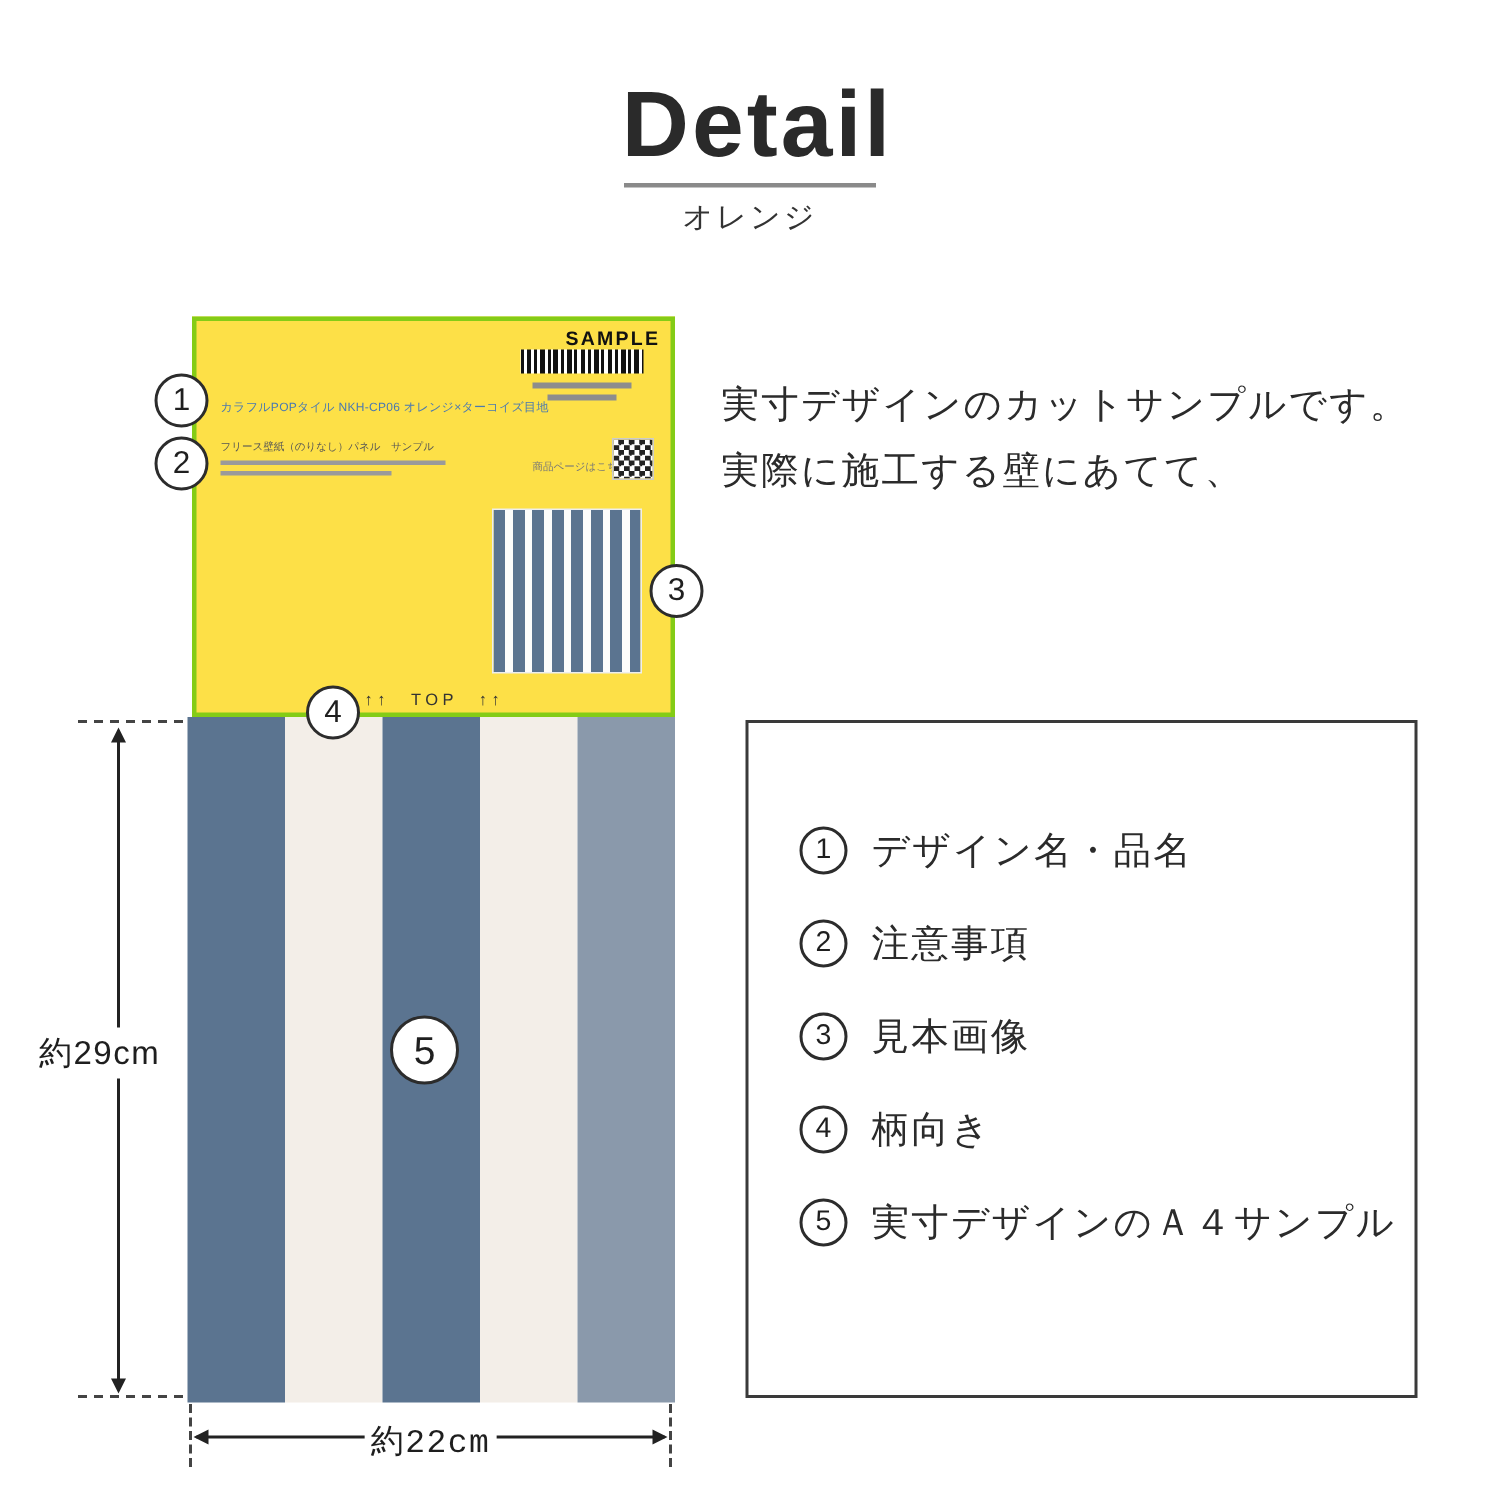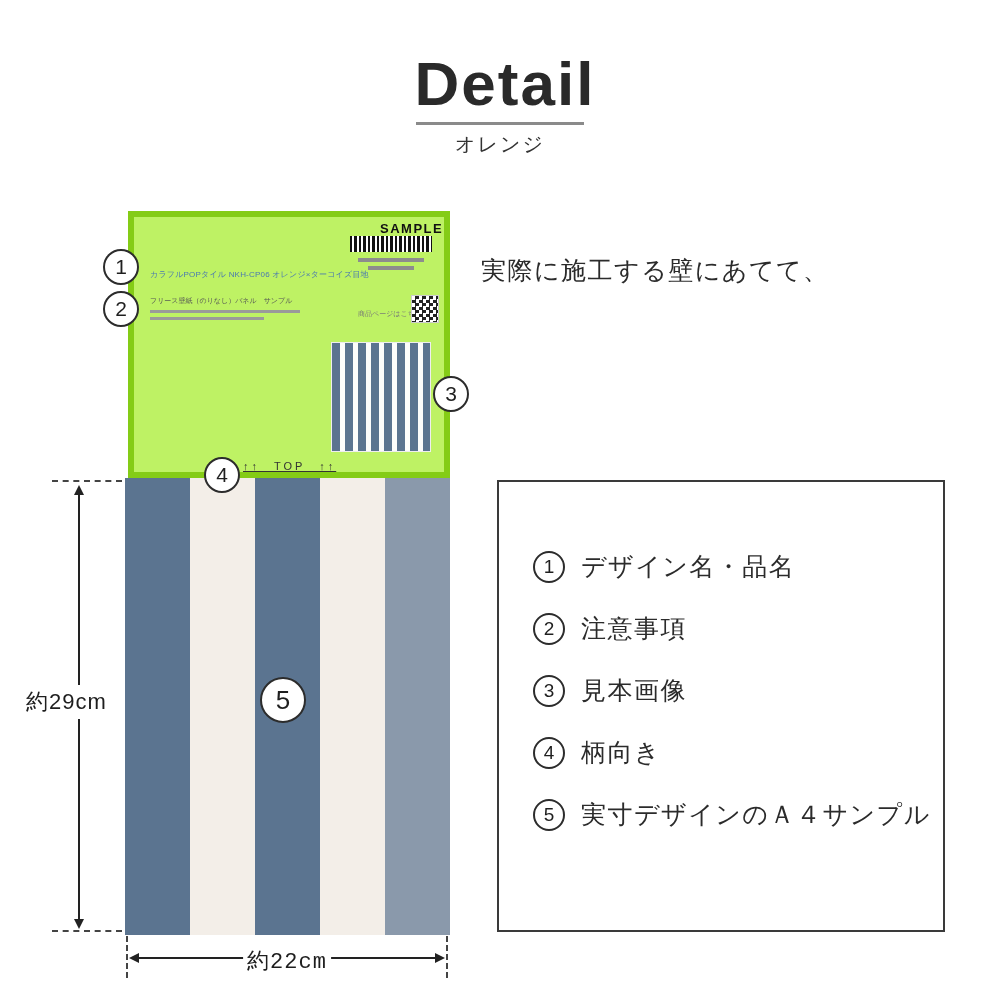--- a/index.html
+++ b/index.html
@@ -9,21 +9,21 @@
   
   .title { position:absolute; top:48px; left:0; width:100%; text-align:center;
            font-size:62px; font-weight:700; letter-spacing:2px; color:#2a2a2a;padding-left:10px; }
   .title-rule { position:absolute; top:122px; left:50%; transform:translateX(-50%);
                 width:168px; height:3px; background:#8a8a8a; }
   .subtitle { position:absolute; top:131px; left:0; width:100%; text-align:center;
               font-size:20px; letter-spacing:2px; color:#333; }
 
   
   .card { position:absolute; left:128px; top:211px; width:322px; height:267px;
-          background:#bef264; border:6px solid #84cc16; }
+          background:#fde047; border:3px solid #84cc16; }
   .sample-label { position:absolute; left:246px; top:4px; font-size:13px; font-weight:700;
                   letter-spacing:1.5px; color:#111; }
   .barcode { position:absolute; left:216px; top:19px; width:82px; height:16px;
              background:repeating-linear-gradient(90deg,#111 0 2px,#fff 2px 4px,#111 4px 7px,#fff 7px 9px); }
   .gbar { position:absolute; background:#8d8d8d; }
   .gbar.b1 { left:224px; top:41px; width:66px; height:4px; }
   .gbar.b2 { left:234px; top:49px; width:46px; height:4px; }
   .product-name { position:absolute; left:16px; top:52px; font-size:8px; color:#4a79b0;
                   white-space:nowrap; letter-spacing:0.2px; }
   .product-type { position:absolute; left:16px; top:79px; font-size:7px; color:#555; white-space:nowrap; }
@@ -32,21 +32,21 @@
   .qr-caption { position:absolute; left:224px; top:92px; font-size:7px; color:#777; white-space:nowrap; }
   .qr { position:absolute; left:277px; top:78px; width:28px; height:28px;
         background:repeating-conic-gradient(#222 0% 25%, #fff 0% 50%); background-size:7px 7px;
         border:1px solid #ccc; }
   .swatch { position:absolute; left:197px; top:125px; width:100px; height:110px;
             background:repeating-linear-gradient(90deg, var(--stripe-blue) 0 8px, #fcfcfb 8px 13px);
             border:1px solid #eee; }
 
   
   .top-label { position:absolute; left:243px; top:459px; font-size:11px; letter-spacing:3px;
-               color:#333; white-space:nowrap;text-decoration:underline; }
+               color:#333; white-space:nowrap; }
 
   
   .big-sample { position:absolute; left:125px; top:478px; width:325px; height:457px; display:flex; }
   .stripe { height:100%; flex:0 0 65px; }
   .stripe.blue  { background:var(--stripe-blue); }
   .stripe.cream { background:var(--stripe-cream); }
   .stripe.lightblue { background:var(--stripe-blue-light); }
 
   
   .marker { position:absolute; background:#fff; border:2px solid #2c2c2c; border-radius:50%;
@@ -133,20 +133,21 @@
     <div class="stripe lightblue"></div>
   </div>
 
   <div class="marker m-sm marker1">1</div>
   <div class="marker m-sm marker2">2</div>
   <div class="marker m-sm marker3">3</div>
   <div class="marker m-sm marker4">4</div>
   <div class="marker m-lg marker5">5</div>
 
   <div class="desc">
+    <div>実寸デザインのカットサンプルです。</div>
     <div>実際に施工する壁にあてて、</div>
   </div>
 
   <div class="legend-box">
     <div class="legend-list">
       <div class="legend-item">
         <span class="legend-num">1</span>
         <span class="legend-label">デザイン名・品名</span>
       </div>
       <div class="legend-item">

